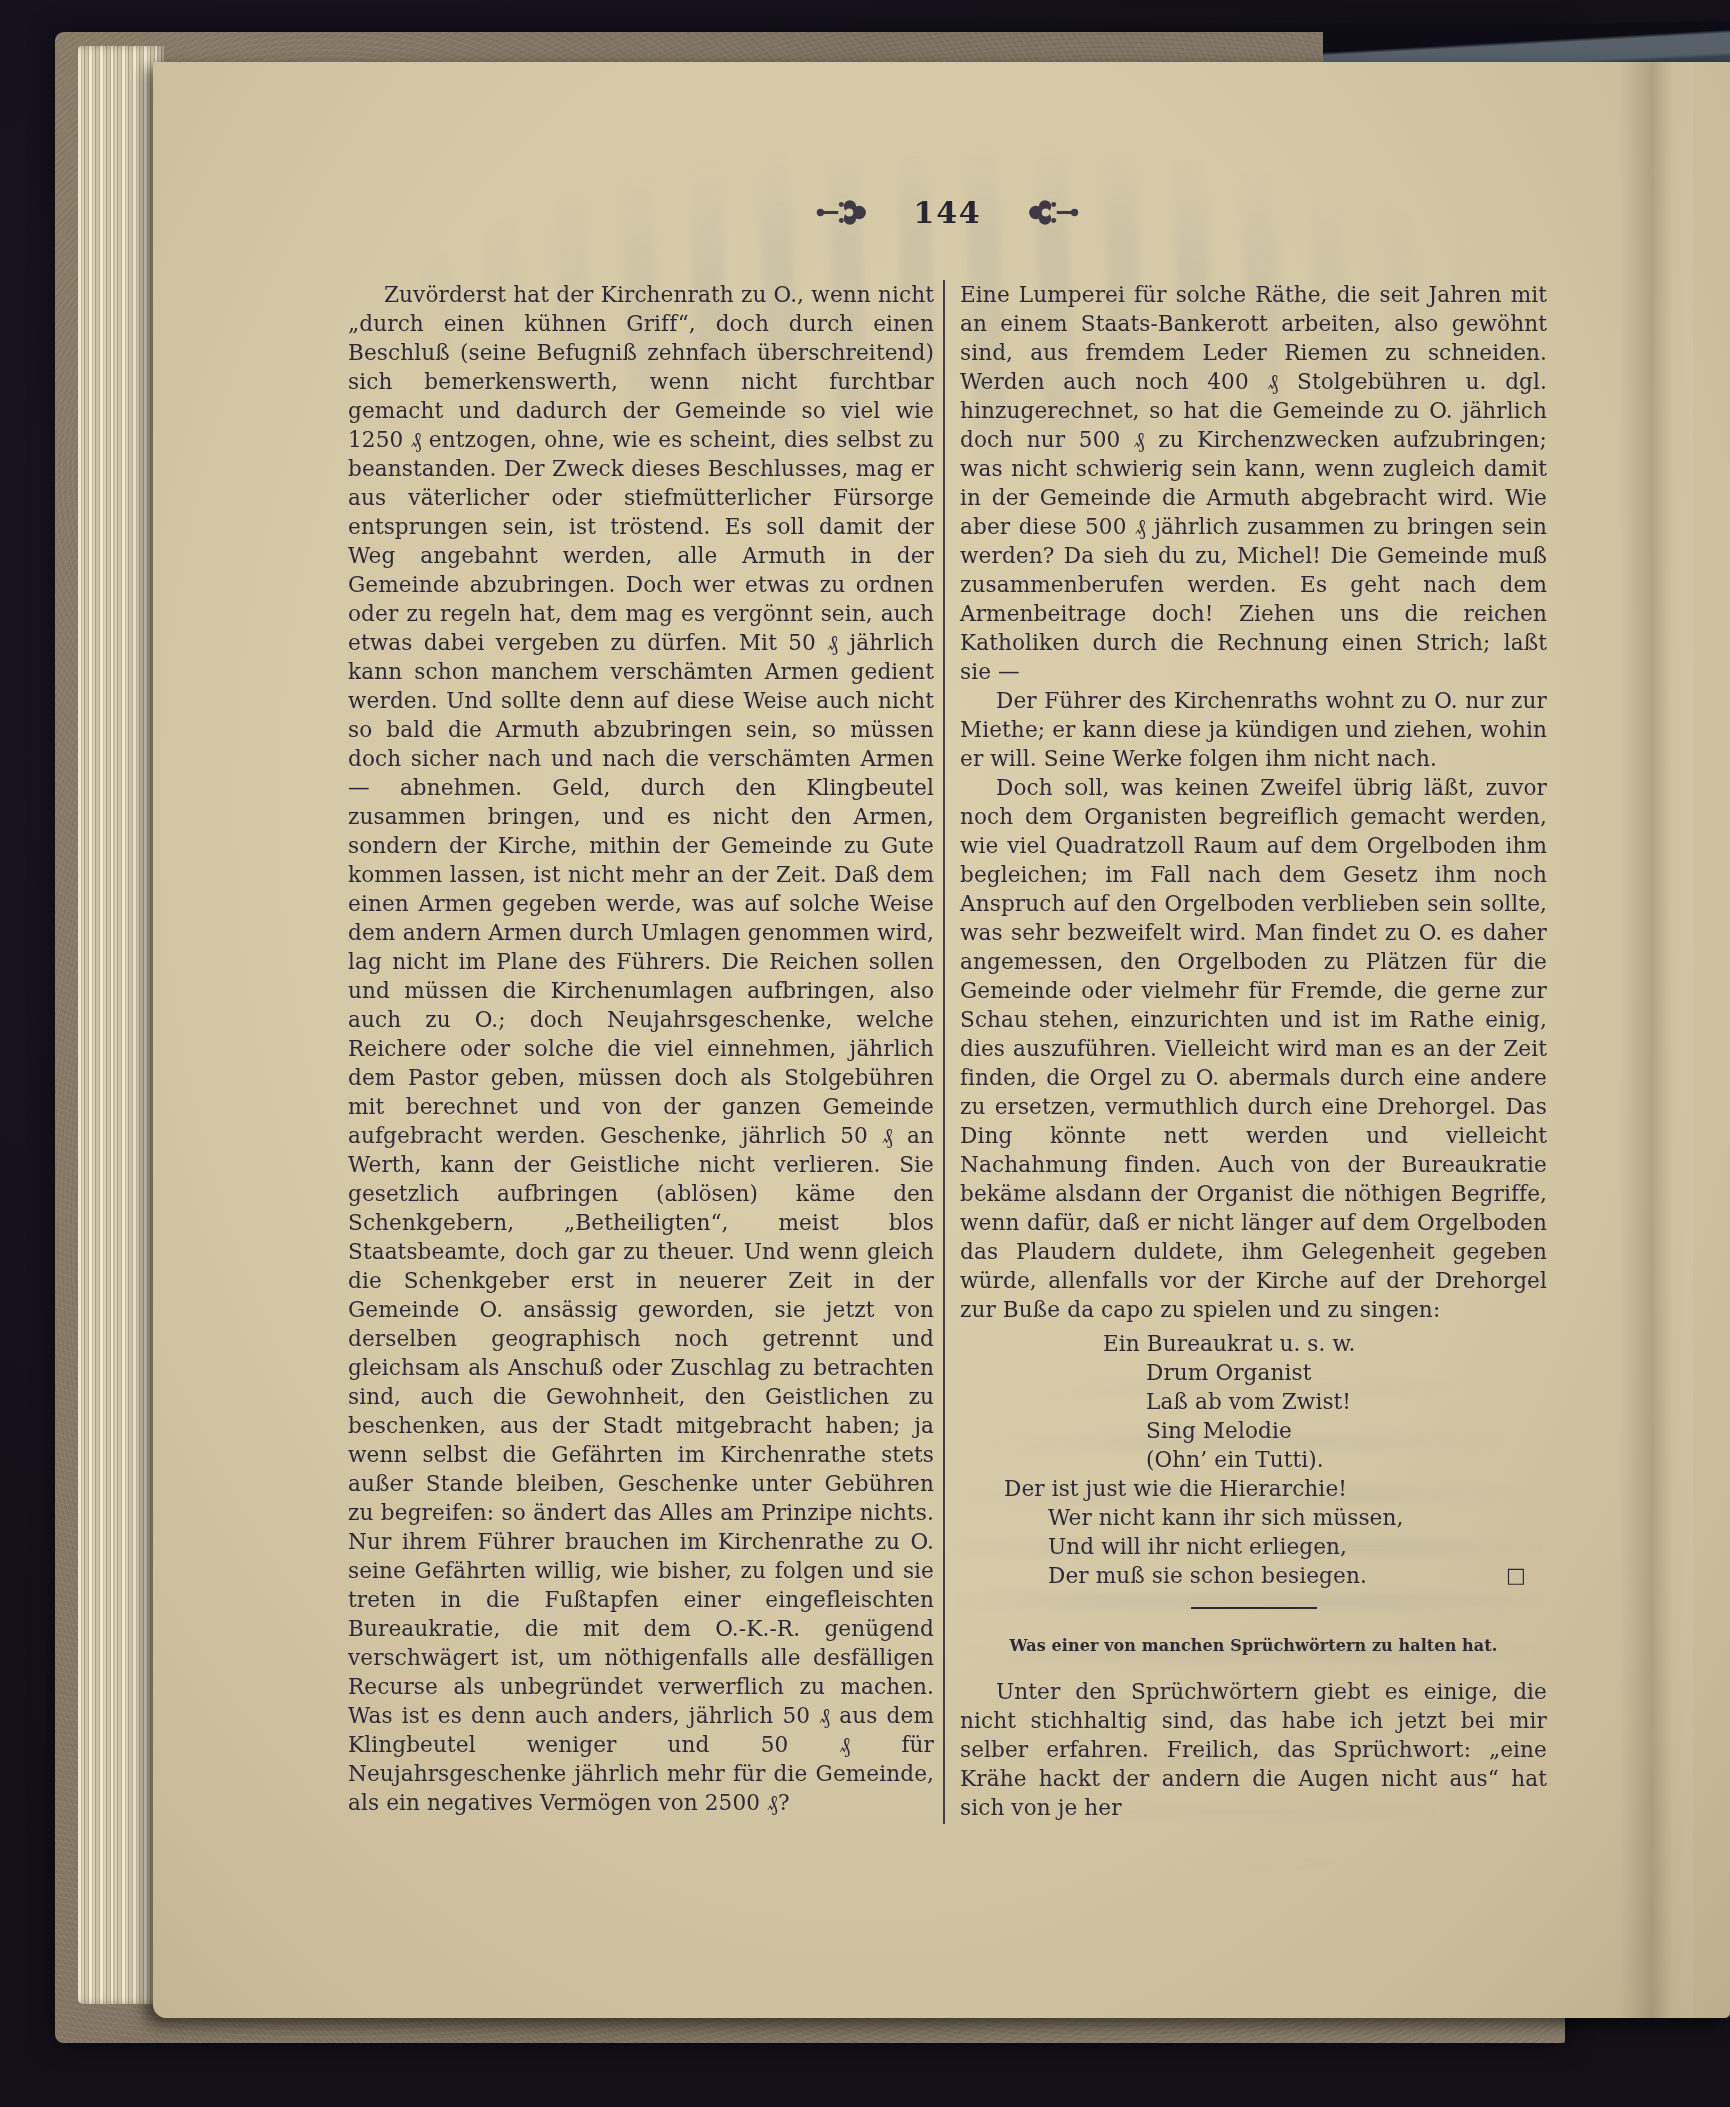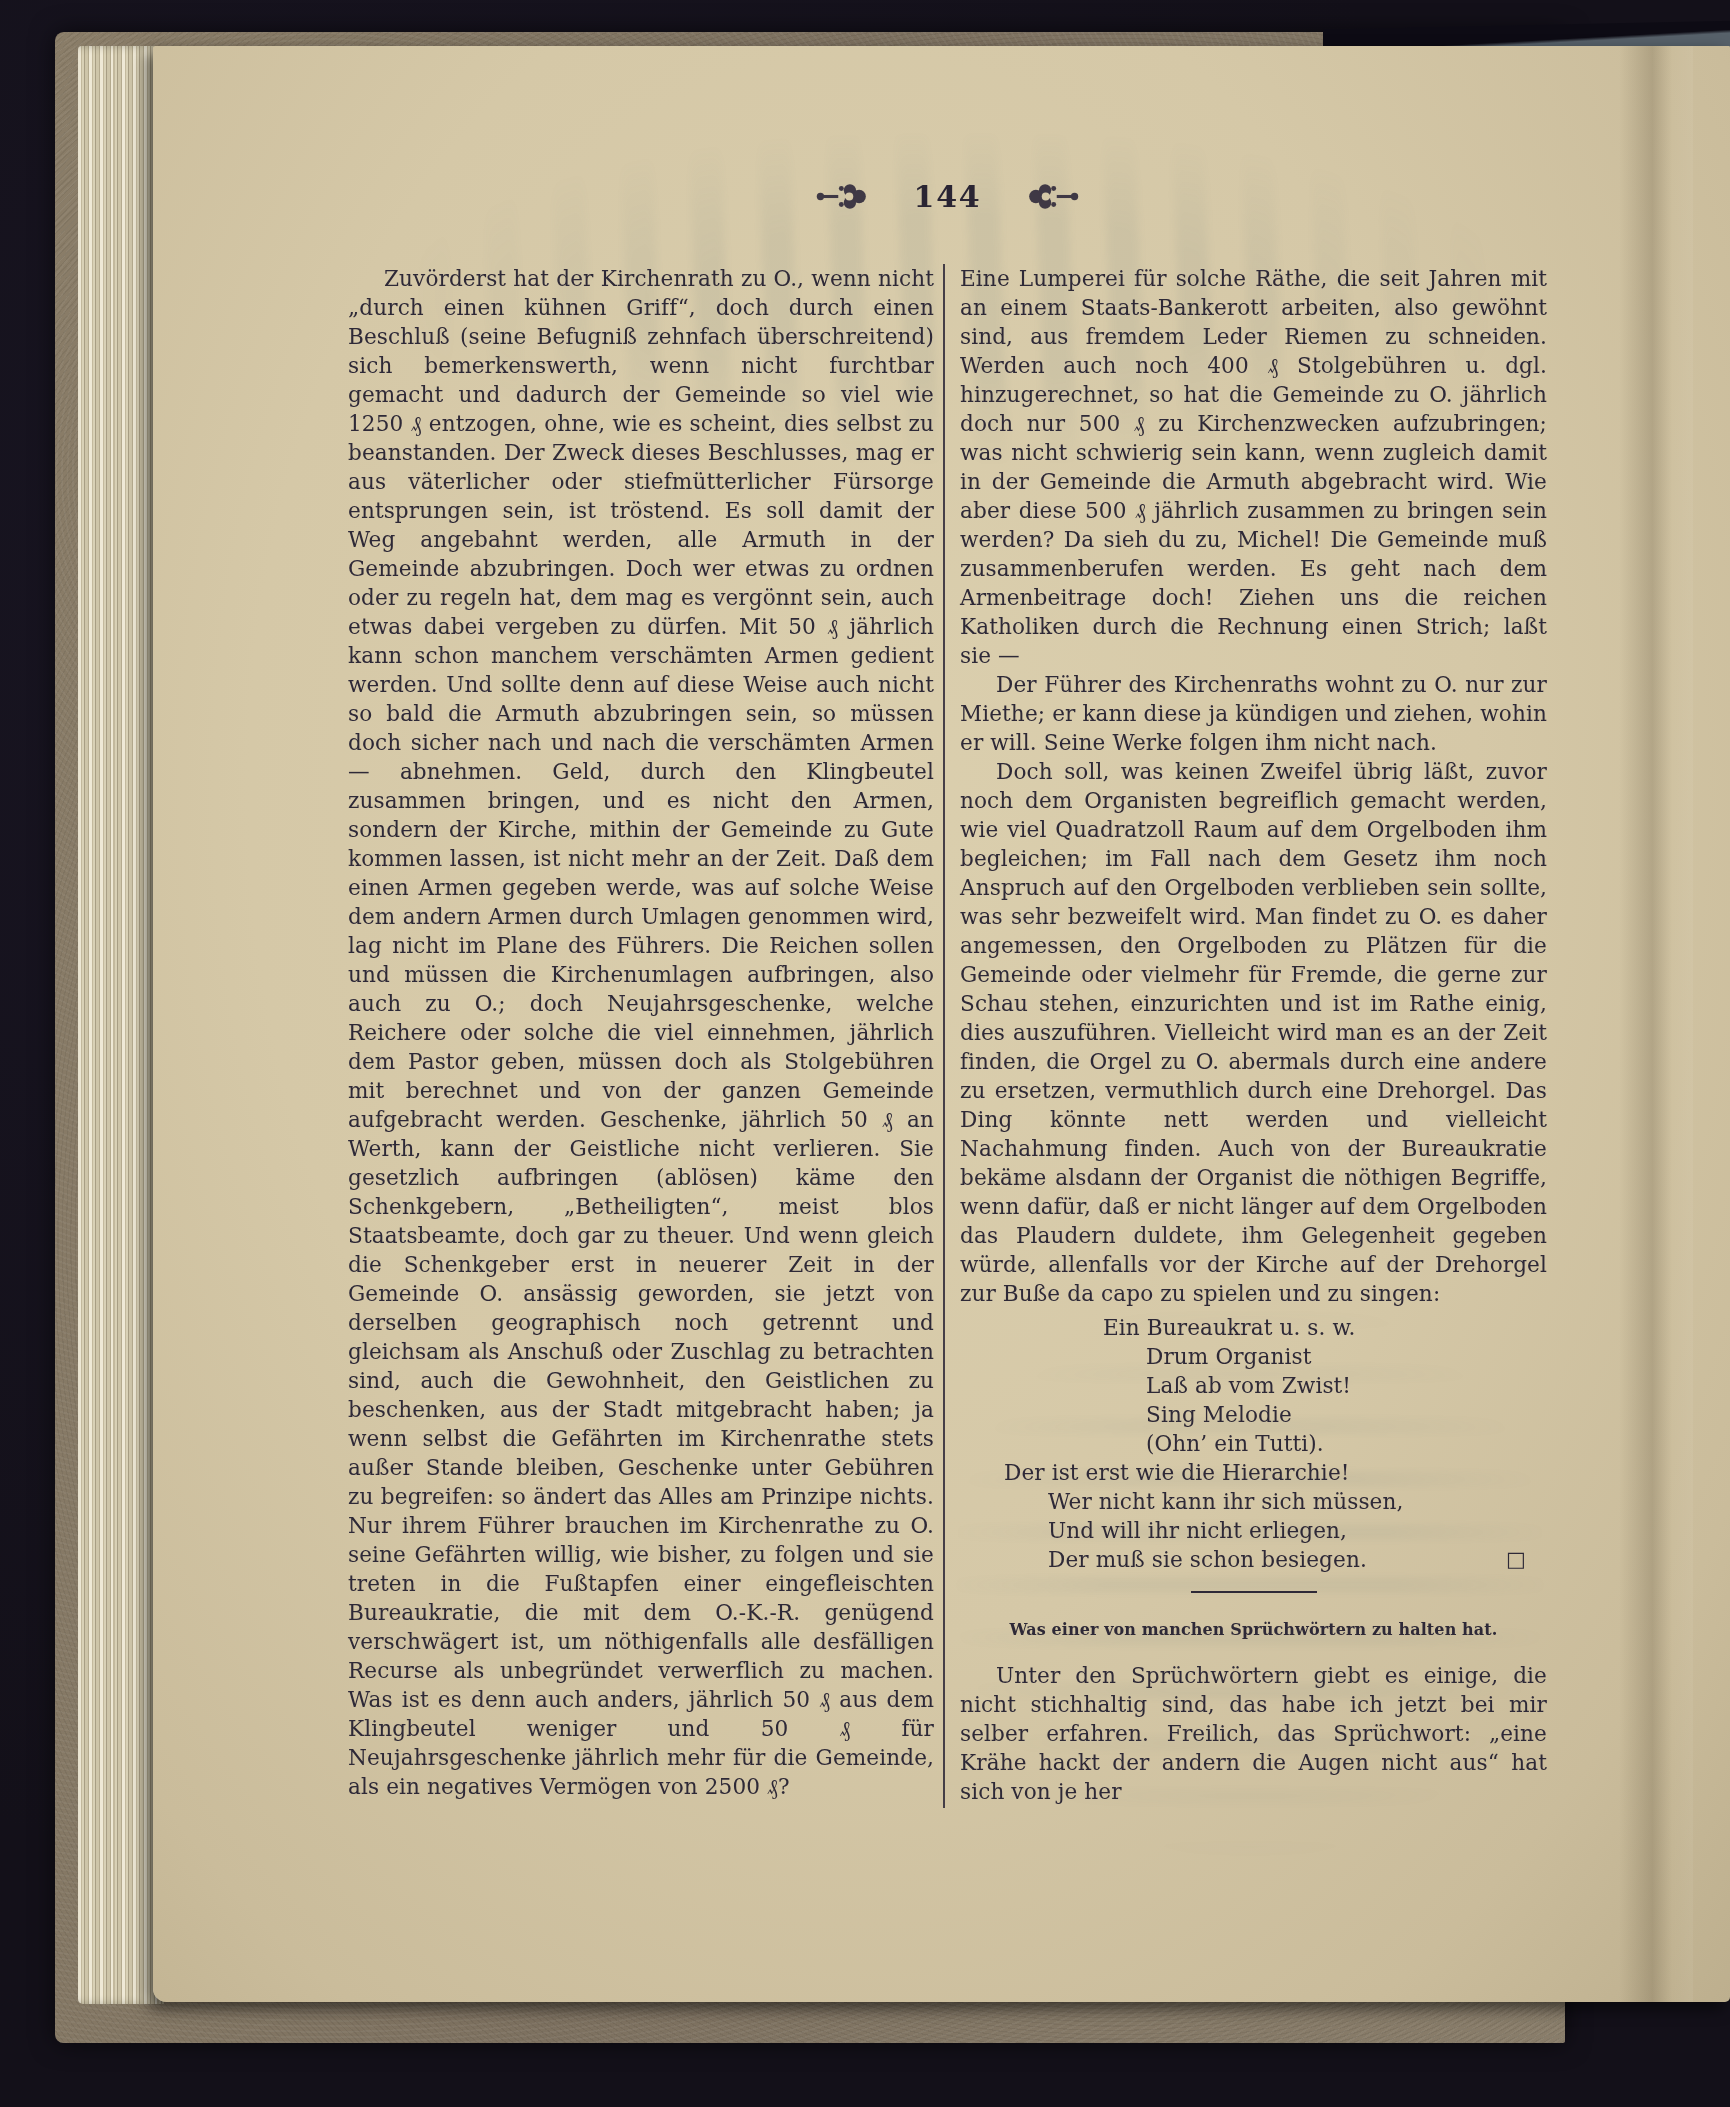--- a/index.html
+++ b/index.html
@@ -30,21 +30,21 @@
     box-shadow:inset -5px 0 8.6px rgba(0,0,0,.25);
   }
   
   .cloth{
     position:absolute;right:0;top:25px;width:407px;height:74px;
     background:linear-gradient(178deg,#0d0b14 0 26%,#57616a 30% 52%,#3a444d 56% 100%);
     transform:skewY(-1.2deg);
   }
   
   .page{
-    position:absolute;left:153px;top:46px;width:1577px;height:1956px;
+    position:absolute;left:153px;top:62px;width:1577px;height:1956px;
     background:
       radial-gradient(ellipse at 45% 38%, #dbcfae 0%, #d5c8a7 50%, #cabc9b 82%, #bdaf8e 100%);
     border-radius:2.5px 1.2px 5px 13.6px;
     box-shadow:-6.2px 6.2px 15px rgba(0,0,0,.55);
     color:#2e2937;
   }
   
   .page::after{
     content:"";position:absolute;top:0;bottom:0;right:37px;width:74px;
     background:linear-gradient(90deg, rgba(0,0,0,0) 0%, rgba(60,48,28,.20) 45%,
@@ -149,21 +149,21 @@
       <p>Eine Lumperei für solche Räthe, die seit Jahren mit an einem Staats-Bankerott arbeiten, also gewöhnt sind, aus fremdem Leder Riemen zu schneiden. Werden auch noch 400 ₰ Stolgebühren u. dgl. hinzugerechnet, so hat die Gemeinde zu O. jährlich doch nur 500 ₰ zu Kirchenzwecken aufzubringen; was nicht schwierig sein kann, wenn zugleich damit in der Gemeinde die Armuth abgebracht wird. Wie aber diese 500 ₰ jährlich zusammen zu bringen sein werden? Da sieh du zu, Michel! Die Gemeinde muß zusammenberufen werden. Es geht nach dem Armenbeitrage doch! Ziehen uns die reichen Katholiken durch die Rechnung einen Strich; laßt sie —</p>
       <p class="indent">Der Führer des Kirchenraths wohnt zu O. nur zur Miethe; er kann diese ja kündigen und ziehen, wohin er will. Seine Werke folgen ihm nicht nach.</p>
       <p class="indent">Doch soll, was keinen Zweifel übrig läßt, zuvor noch dem Organisten begreiflich gemacht werden, wie viel Quadratzoll Raum auf dem Orgelboden ihm begleichen; im Fall nach dem Gesetz ihm noch Anspruch auf den Orgelboden verblieben sein sollte, was sehr bezweifelt wird. Man findet zu O. es daher angemessen, den Orgelboden zu Plätzen für die Gemeinde oder vielmehr für Fremde, die gerne zur Schau stehen, einzurichten und ist im Rathe einig, dies auszuführen. Vielleicht wird man es an der Zeit finden, die Orgel zu O. abermals durch eine andere zu ersetzen, vermuthlich durch eine Drehorgel. Das Ding könnte nett werden und vielleicht Nachahmung finden. Auch von der Bureaukratie bekäme alsdann der Organist die nöthigen Begriffe, wenn dafür, daß er nicht länger auf dem Orgelboden das Plaudern duldete, ihm Gelegenheit gegeben würde, allenfalls vor der Kirche auf der Drehorgel zur Buße da capo zu spielen und zu singen:</p>
 
       <div class="verse">
         <div class="vline va">Ein Bureaukrat u. s. w.</div>
         <div class="vline vb">Drum Organist</div>
         <div class="vline vb">Laß ab vom Zwist!</div>
         <div class="vline vb">Sing Melodie</div>
         <div class="vline vb">(Ohn’ ein Tutti).</div>
-        <div class="vline vc">Der ist erst wie die Hierarchie!</div>
+        <div class="vline vc">Der ist just wie die Hierarchie!</div>
         <div class="vline vd">Wer nicht kann ihr sich müssen,</div>
         <div class="vline vd">Und will ihr nicht erliegen,</div>
         <div class="vline vd vlast">
           <span>Der muß sie schon besiegen.</span>
           <span class="endmark">□</span>
         </div>
       </div>
 
       <hr class="section-rule">
 

